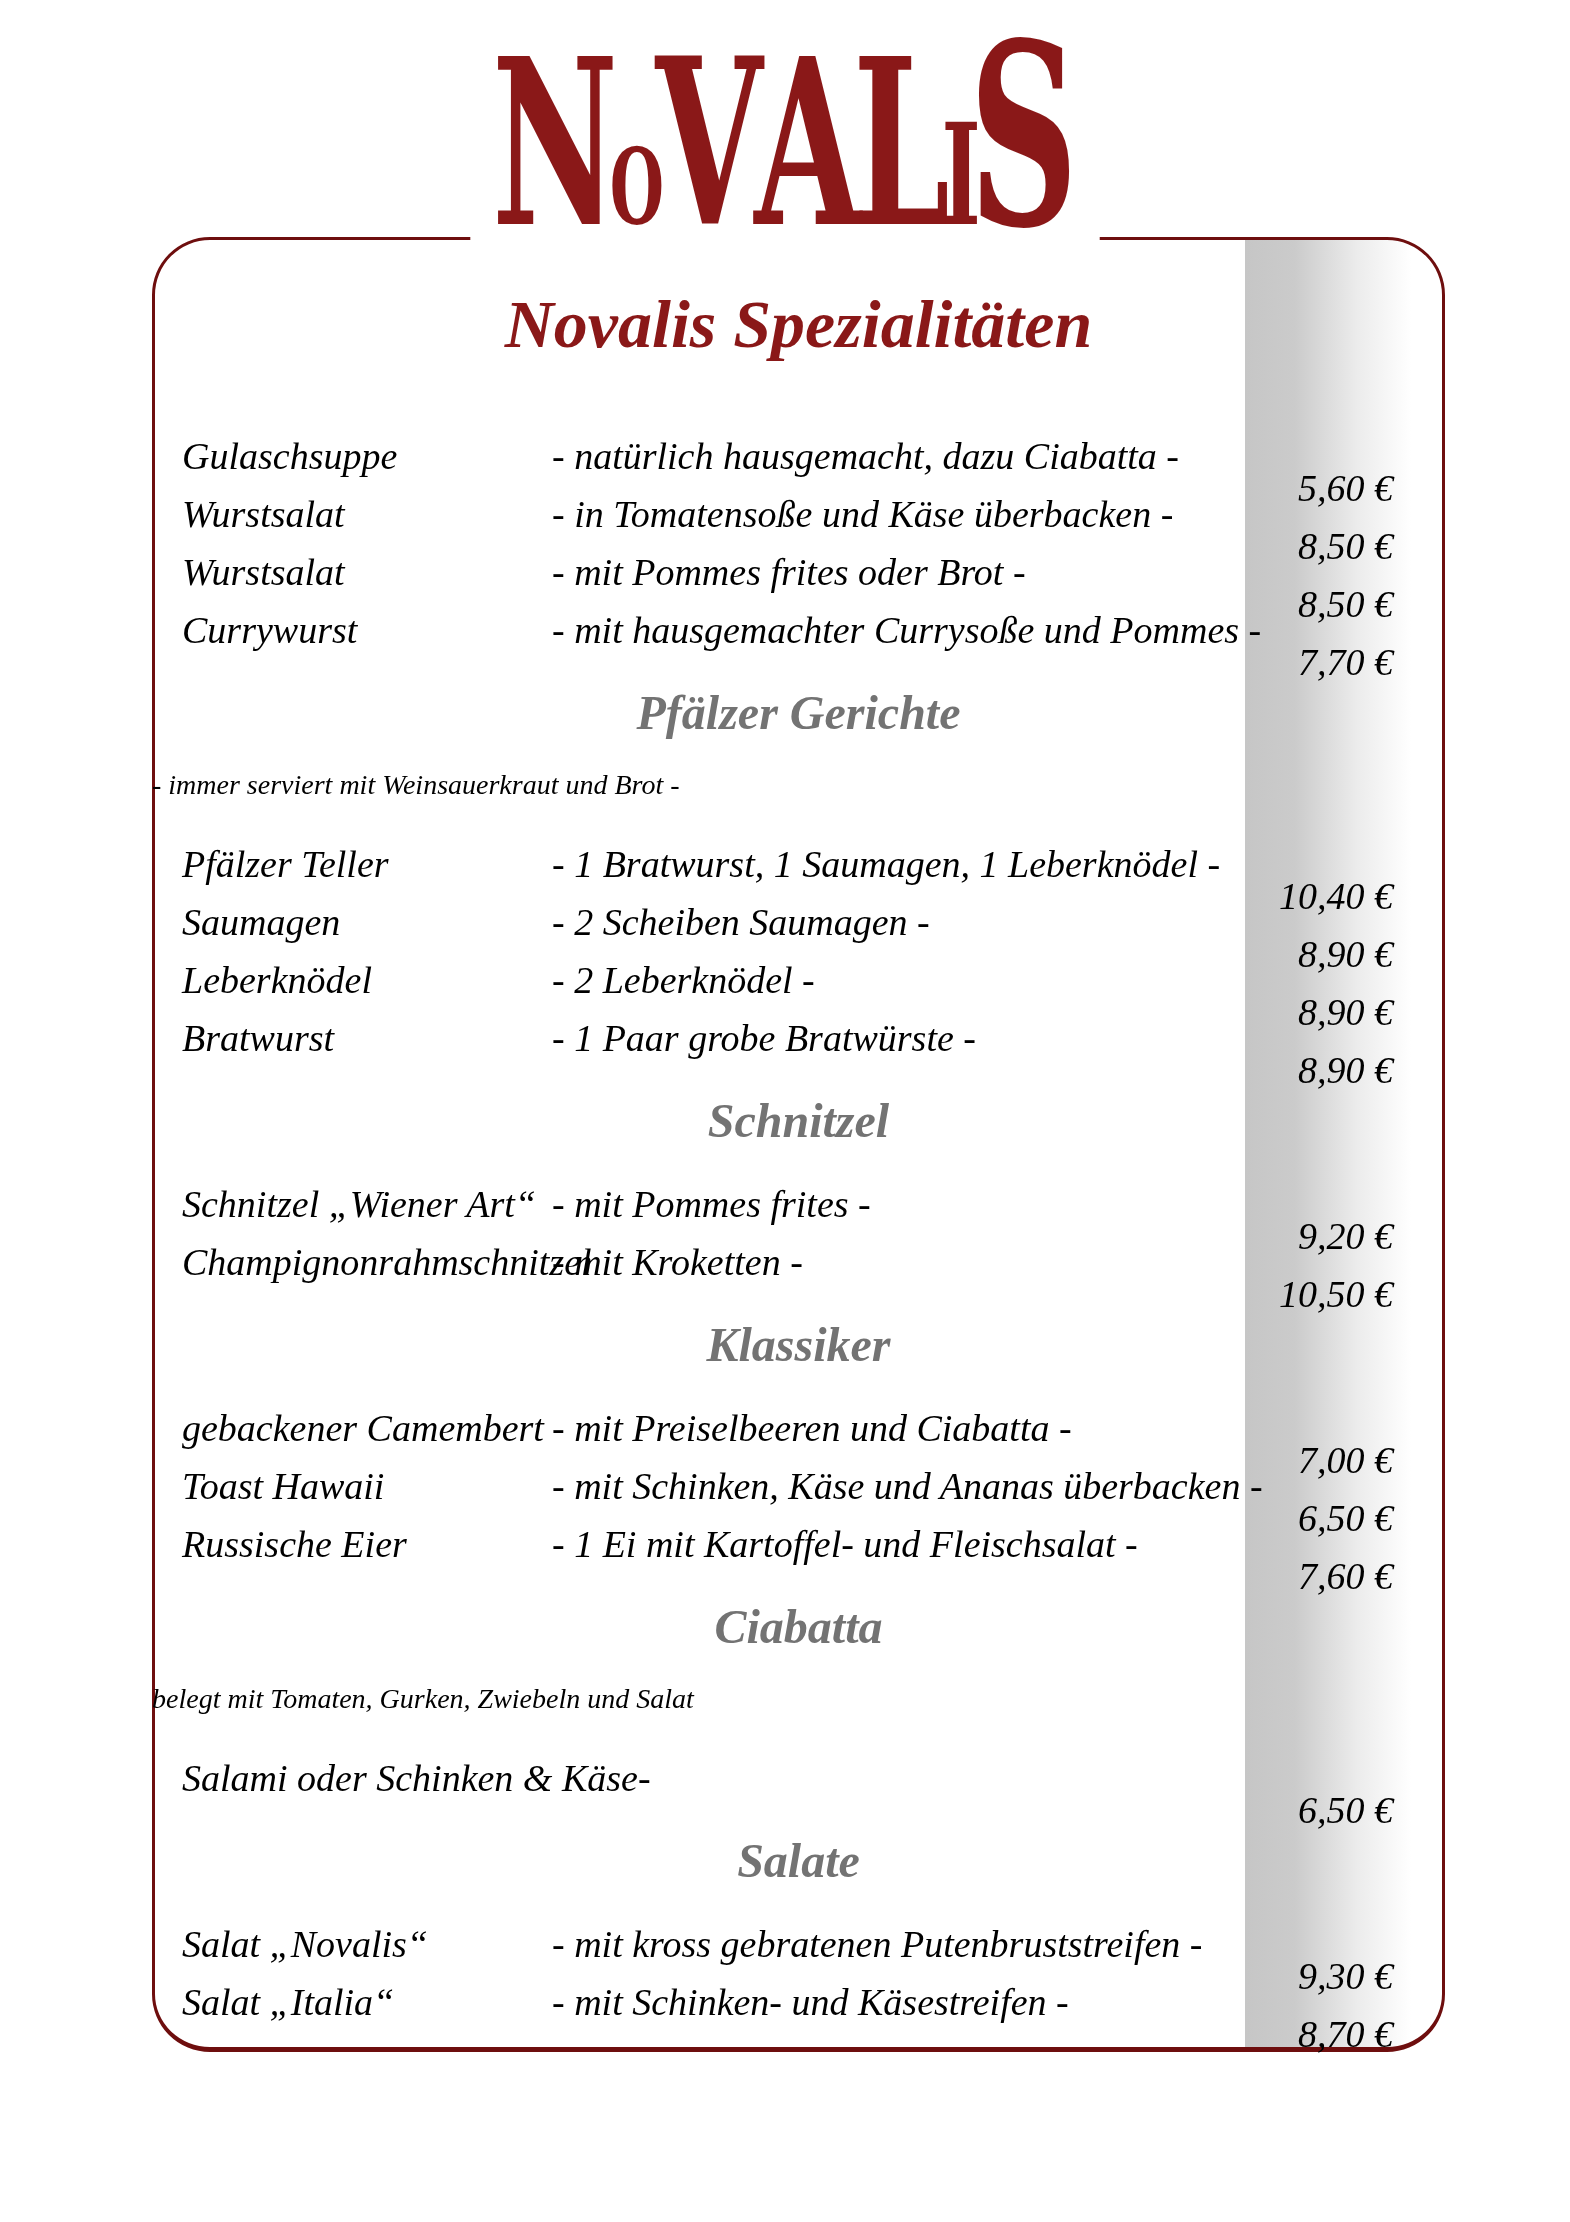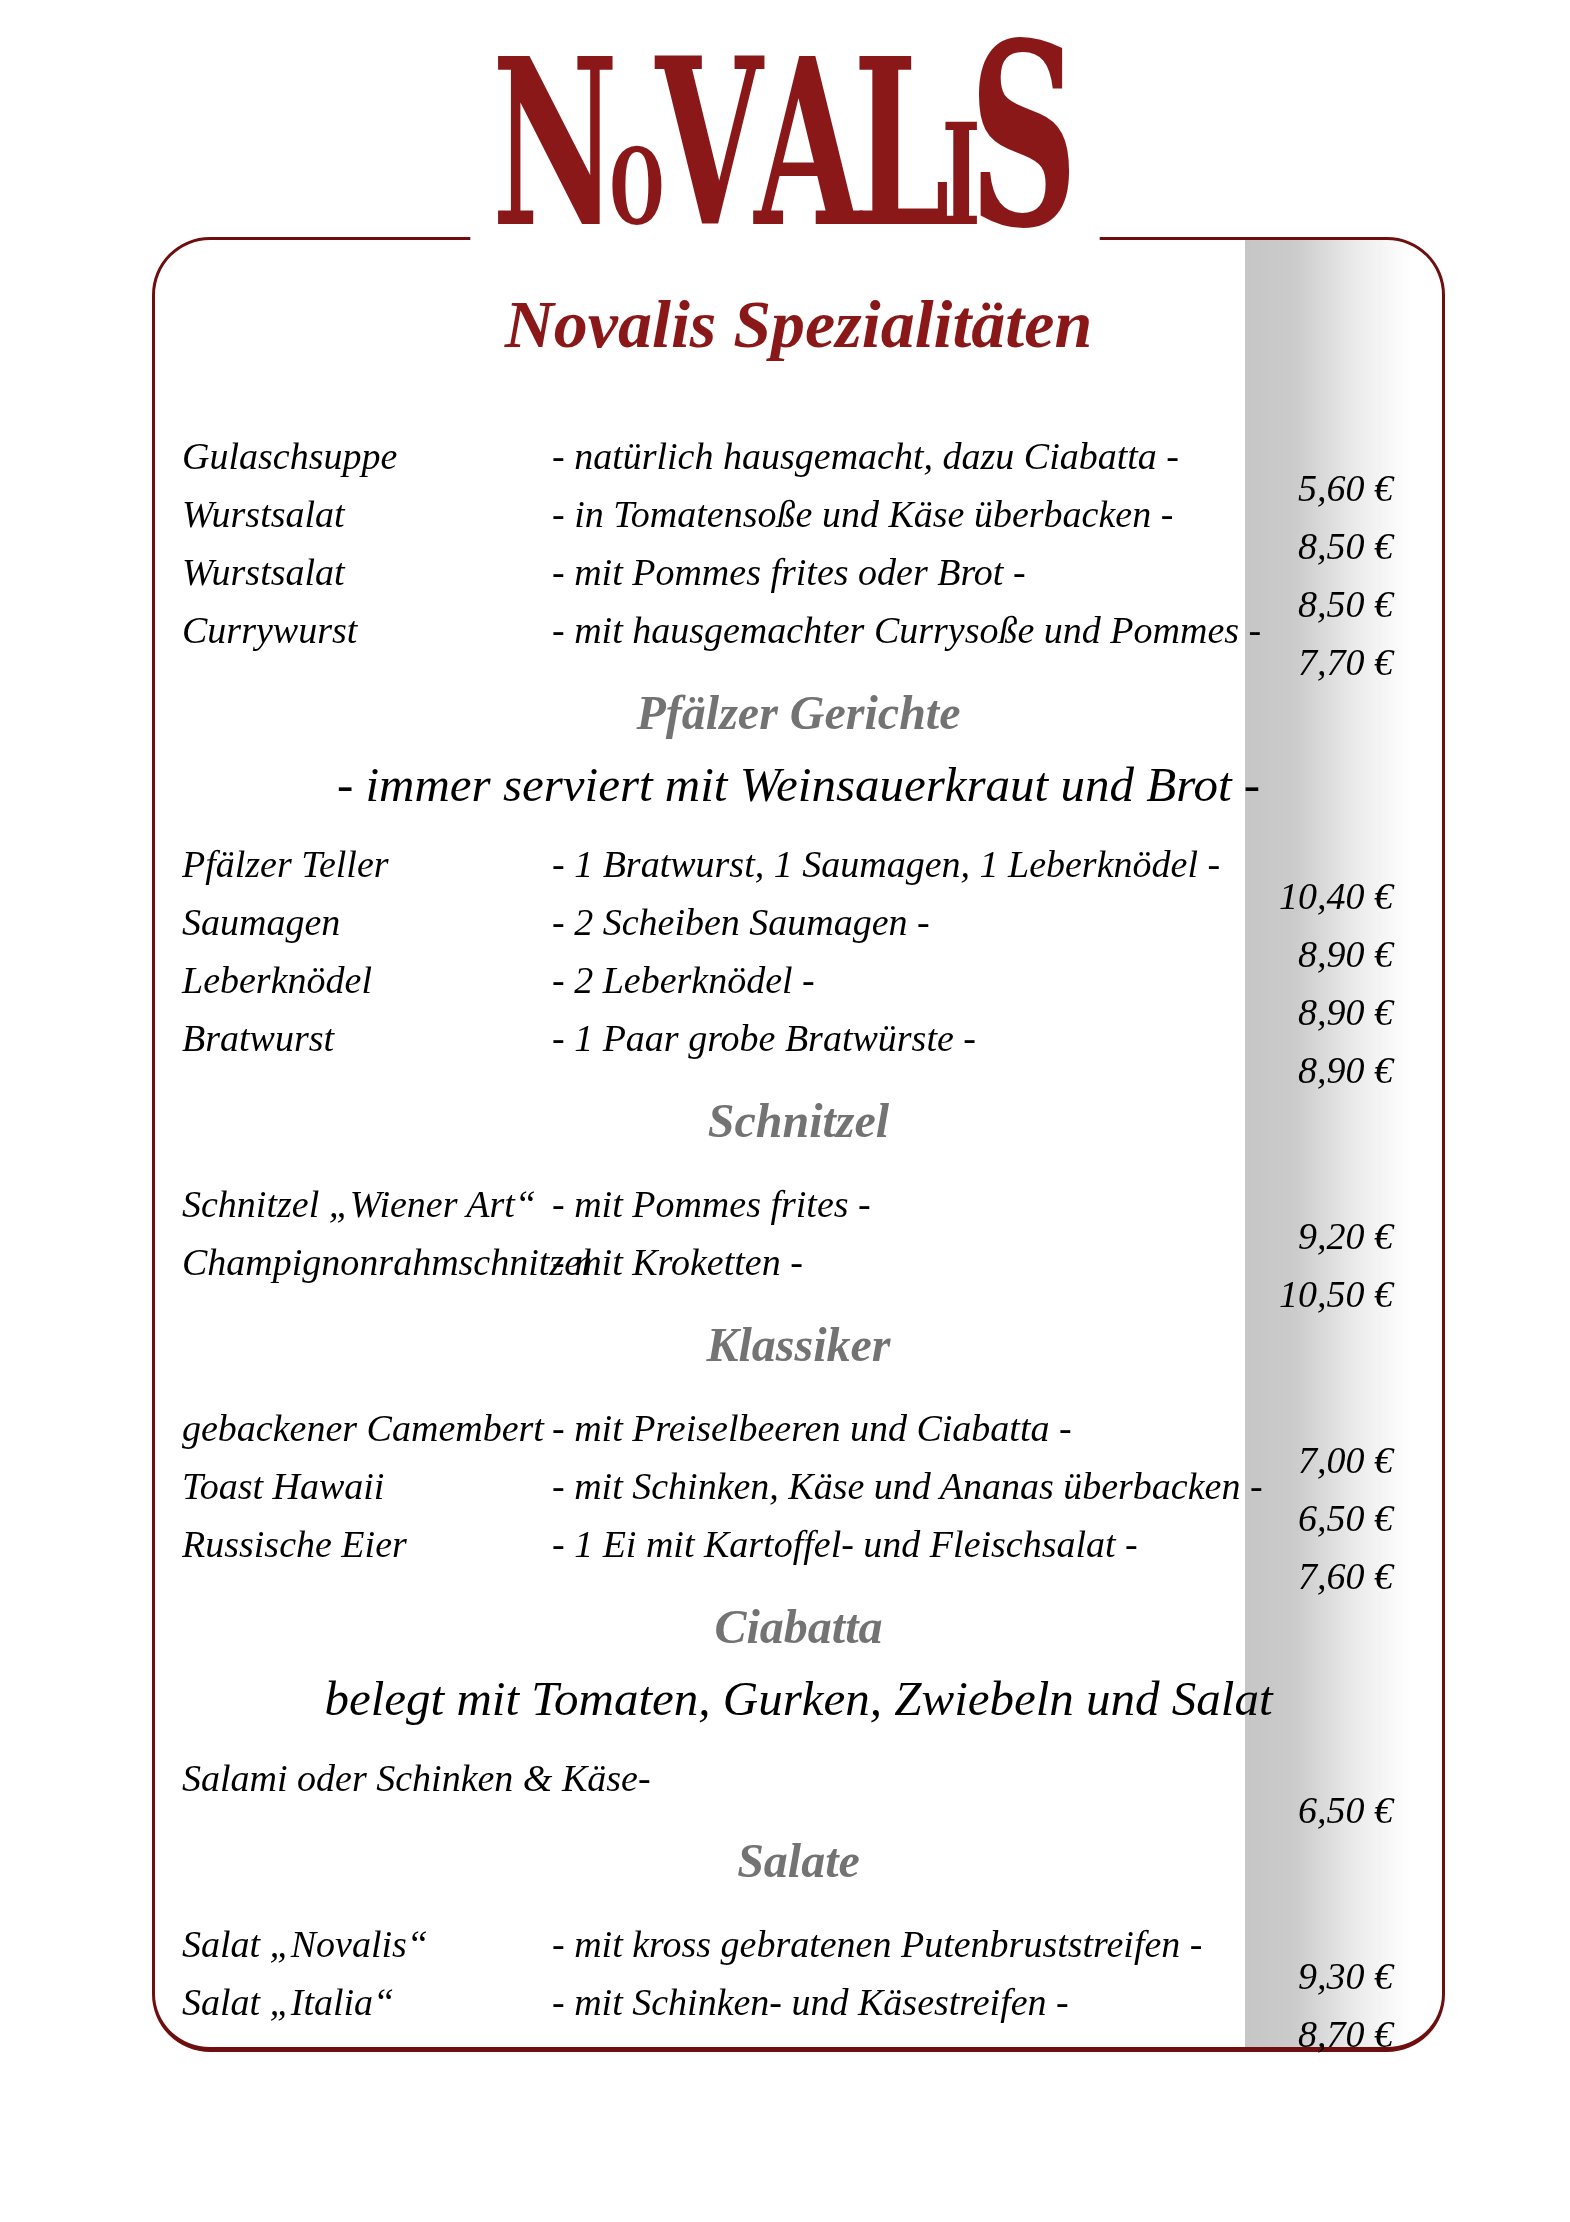--- a/index.html
+++ b/index.html
@@ -80,22 +80,22 @@
   .section-heading{
     text-align:center;
     font-size:48px;
     line-height:56px;
     margin-top:26px;
     font-weight:bold;
     font-style:italic;
     color:#737373;
   }
   .section-note{
-    text-align:center;
-    font-size:49px;
+    text-align:left;
+    font-size:28px;
     line-height:48px;
     margin-top:20px;
     font-style:italic;
   }
   .section-rows{margin-top:26px;}
   .section.first .section-rows{margin-top:48px;}
   .row{
     position:relative;
     height:58px;
     line-height:58px;

